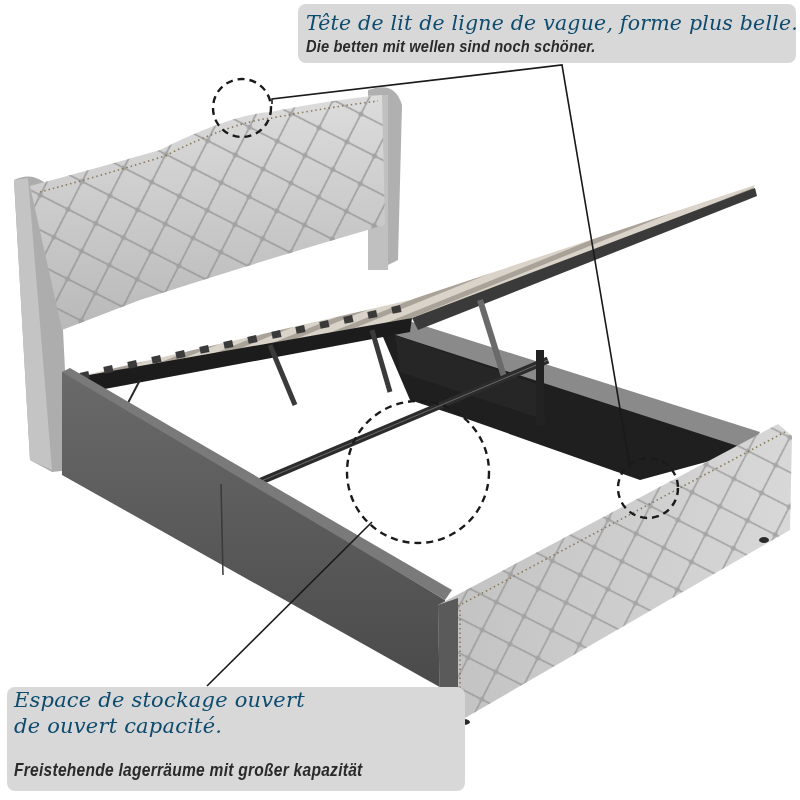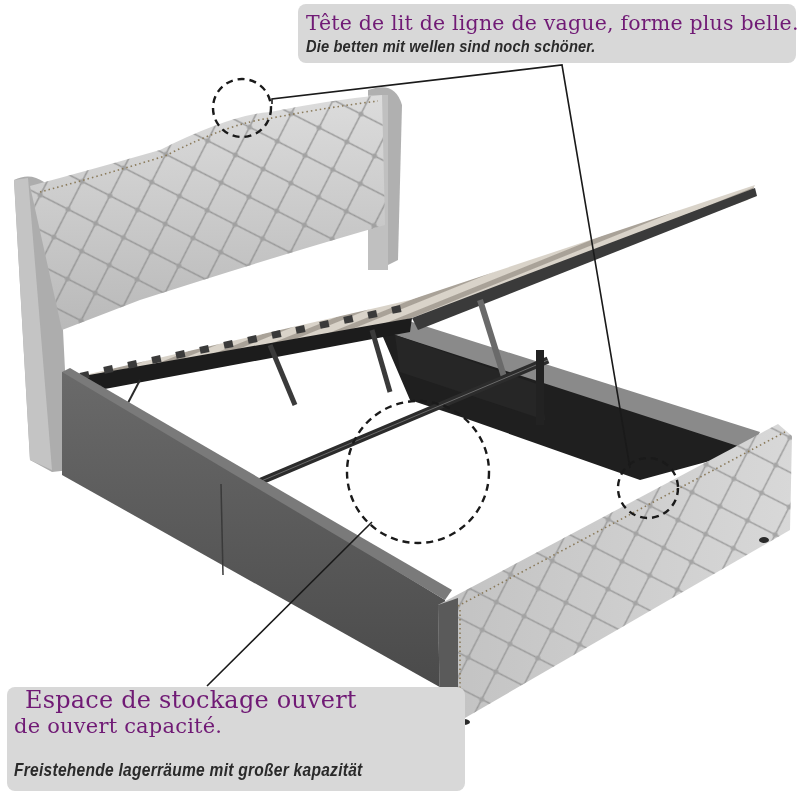--- a/index.html
+++ b/index.html
@@ -4,30 +4,30 @@
 <style>
   html, body { margin:0; padding:0; background:#ffffff; }
   #stage { position:relative; width:800px; height:800px; overflow:hidden; background:#ffffff; }
   svg.art { position:absolute; left:0; top:0; width:800px; height:800px; }
   .label-box {
     position:absolute; background:#d8d8d8; border-radius:8px;
   }
   #top-label { left:298px; top:4px; width:498px; height:59px; }
   #bottom-label { left:7px; top:687px; width:458px; height:104px; }
   .fr {
-    font-family:"DejaVu Serif", serif; color:#701a75;
+    font-family:"DejaVu Serif", serif; font-style:italic; color:#0c4a6e;
     font-size:21px; line-height:26px; white-space:nowrap; letter-spacing:0.2px;
   }
   .de {
     font-family:"Liberation Sans", sans-serif; font-style:italic; font-weight:bold;
     color:#2a2a2a; white-space:nowrap; transform-origin:left center;
   }
   #top-fr { position:absolute; left:8px; top:6px; font-size:20.5px; }
   #top-de { position:absolute; left:8px; top:33px; font-size:17px; transform:scaleX(0.86); letter-spacing:0.2px; }
-  #bot-fr1 { position:absolute; left:18px; top:0px; font-size:24px; }
+  #bot-fr1 { position:absolute; left:7px; top:0px; font-size:21px; }
   #bot-fr2 { position:absolute; left:7px; top:26px; font-size:21px; }
   #bot-de { position:absolute; left:7px; top:72px; font-size:19px; transform:scaleX(0.82); letter-spacing:0.3px; }
 </style>
 </head>
 <body>
 
 <div id="stage">
   <svg class="art" viewBox="0 0 800 800">
     <defs>
       <linearGradient id="gHead" x1="0" y1="0" x2="0" y2="1">

